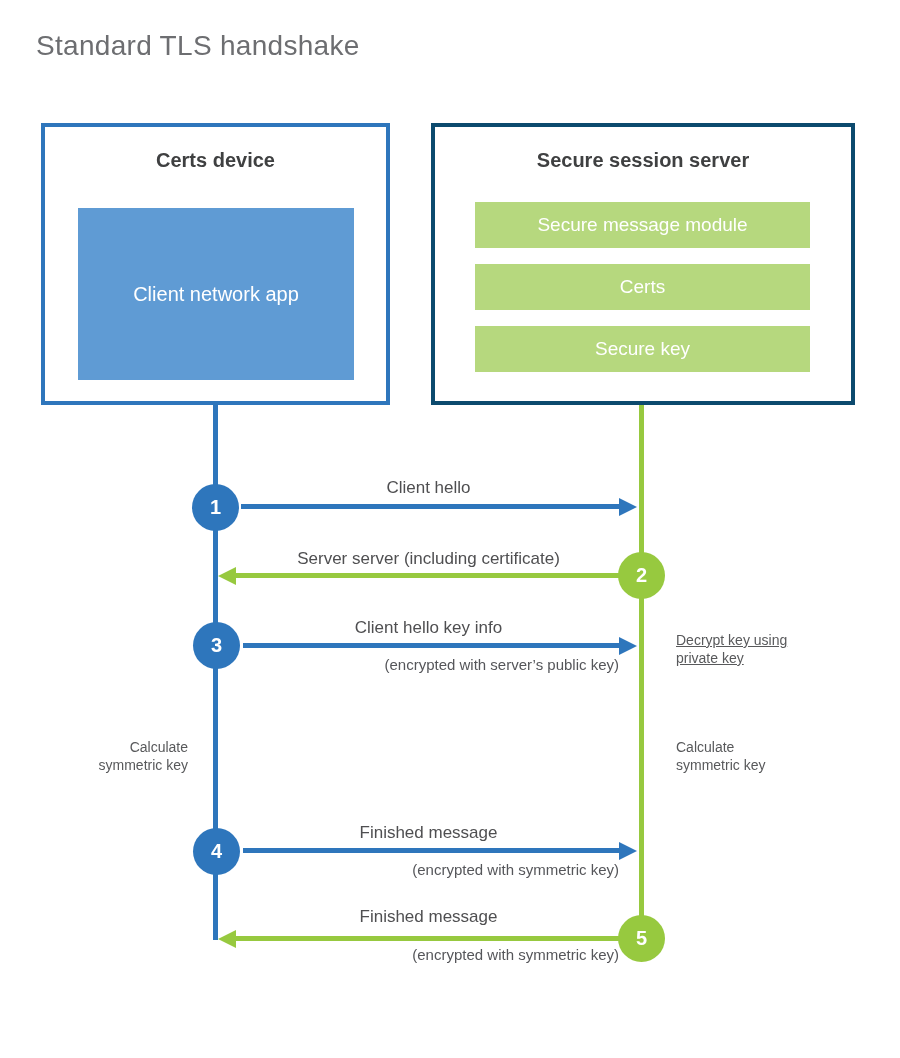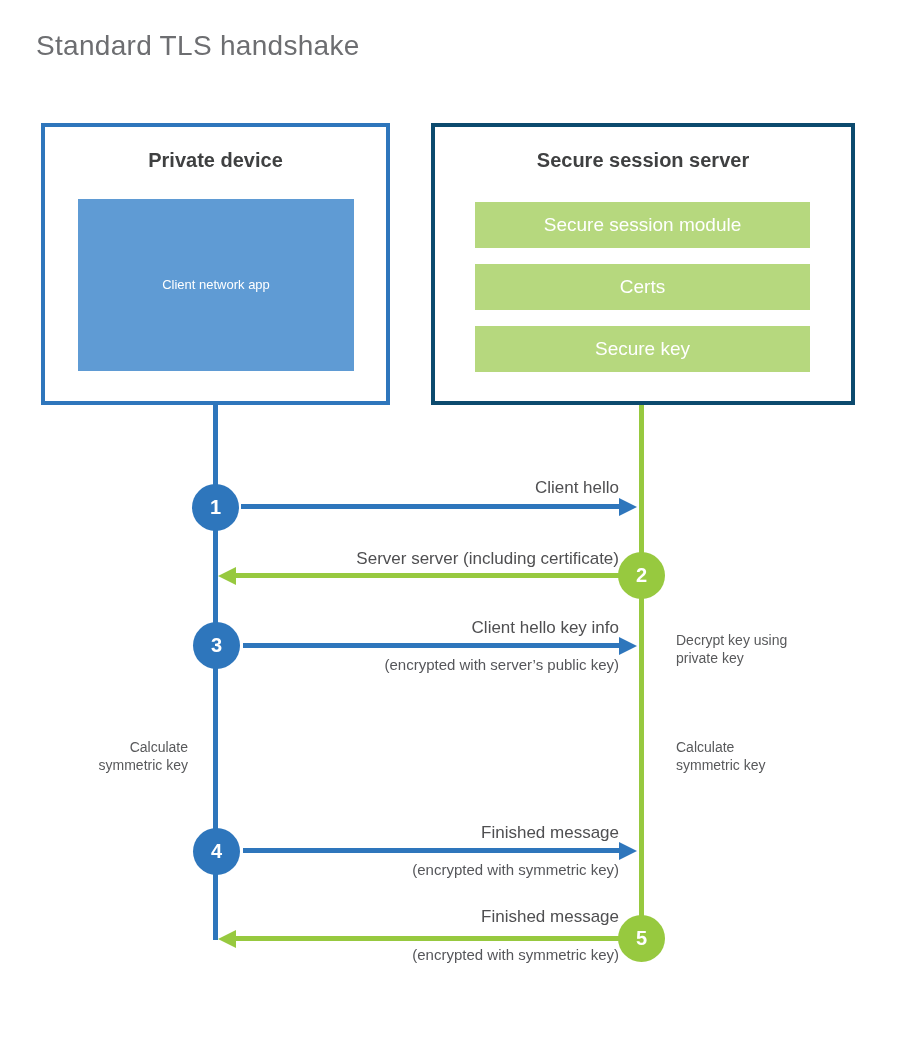--- a/index.html
+++ b/index.html
@@ -15,22 +15,22 @@
 
   
   .entity-box { position:absolute; top:123px; height:282px; background:#fff; }
   .client-box { left:41px;  width:349px; border:4px solid #2e76bc; }
   .server-box { left:431px; width:424px; border:4px solid #0c4a6e; }
   .entity-title {
     position:absolute; top:22px; left:0; right:0; text-align:center;
     font-size:20px; font-weight:700; color:#3f4041;
   }
   .client-app {
-    position:absolute; left:33px; top:72px; width:276px; height:172px;
-    background:#5f9bd4; color:#ffffff; font-size:13px; line-height:1.45;
+    position:absolute; left:33px; top:81px; width:276px; height:172px;
+    background:#5f9bd4; color:#ffffff; font-size:20px; line-height:1.45;
     display:flex; align-items:center; justify-content:center; text-align:center;
     padding:0 52px;
   }
   .server-bar {
     position:absolute; left:40px; width:335px; height:46px;
     background:#b6d87e; color:#ffffff; font-size:19px;
     display:flex; align-items:center; justify-content:center;
   }
   .bar-0 { top:75px; } .bar-1 { top:137px; } .bar-2 { top:199px; }
 
@@ -67,52 +67,52 @@
   .ah.right { border-left:18px solid #2e76bc; }
   .ah.left  { border-right:18px solid #97c93f; }
   .a1h { left:619px; top:498px; }
   .a2h { left:218px; top:567px; }
   .a3h { left:619px; top:637px; }
   .a4h { left:619px; top:842px; }
   .a5h { left:218px; top:930px; }
 
   
   .msg {
-    position:absolute; left:238px; width:381px; text-align:right;
+    position:absolute; left:238px; width:381px; text-align:center;
     font-size:17px; color:#4f4f51;
   }
   .l1 { top:478px; } .l2 { top:549px; } .l3 { top:618px; }
   .l4 { top:823px; } .l5 { top:907px; }
   .submsg {
     position:absolute; left:238px; width:381px; text-align:right;
     font-size:15px; color:#55565a;
   }
   .sub3 { top:656px; } .sub4 { top:861px; } .sub5 { top:946px; }
 
   
   .note { position:absolute; font-size:14px; color:#58595b; line-height:1.25; }
-  .note-decrypt    { left:676px; top:632px; width:128px; }
+  .note-decrypt    { left:676px; top:632px; width:128px;text-decoration:underline; }
   .note-calc-left  { left:88px;  top:739px; width:100px; text-align:right; }
   .note-calc-right { left:676px; top:739px; width:100px; }
 </style>
 </head>
 <body>
 
 <div class="canvas">
 
   <div class="page-title">Standard TLS handshake</div>
 
   <div class="entity-box client-box">
-    <div class="entity-title">Private device</div>
+    <div class="entity-title">Certs device</div>
     <div class="client-app">Client network app</div>
   </div>
 
   <div class="entity-box server-box">
     <div class="entity-title">Secure session server</div>
-    <div class="server-bar bar-0">Secure session module</div>
+    <div class="server-bar bar-0">Secure message module</div>
     <div class="server-bar bar-1">Certs</div>
     <div class="server-bar bar-2">Secure key</div>
   </div>
 
   <div class="vline blue"></div>
   <div class="vline green"></div>
 
   <div class="badge blue s1">1</div>
   <div class="hline blue a1"></div>
   <div class="ah right a1h"></div>

